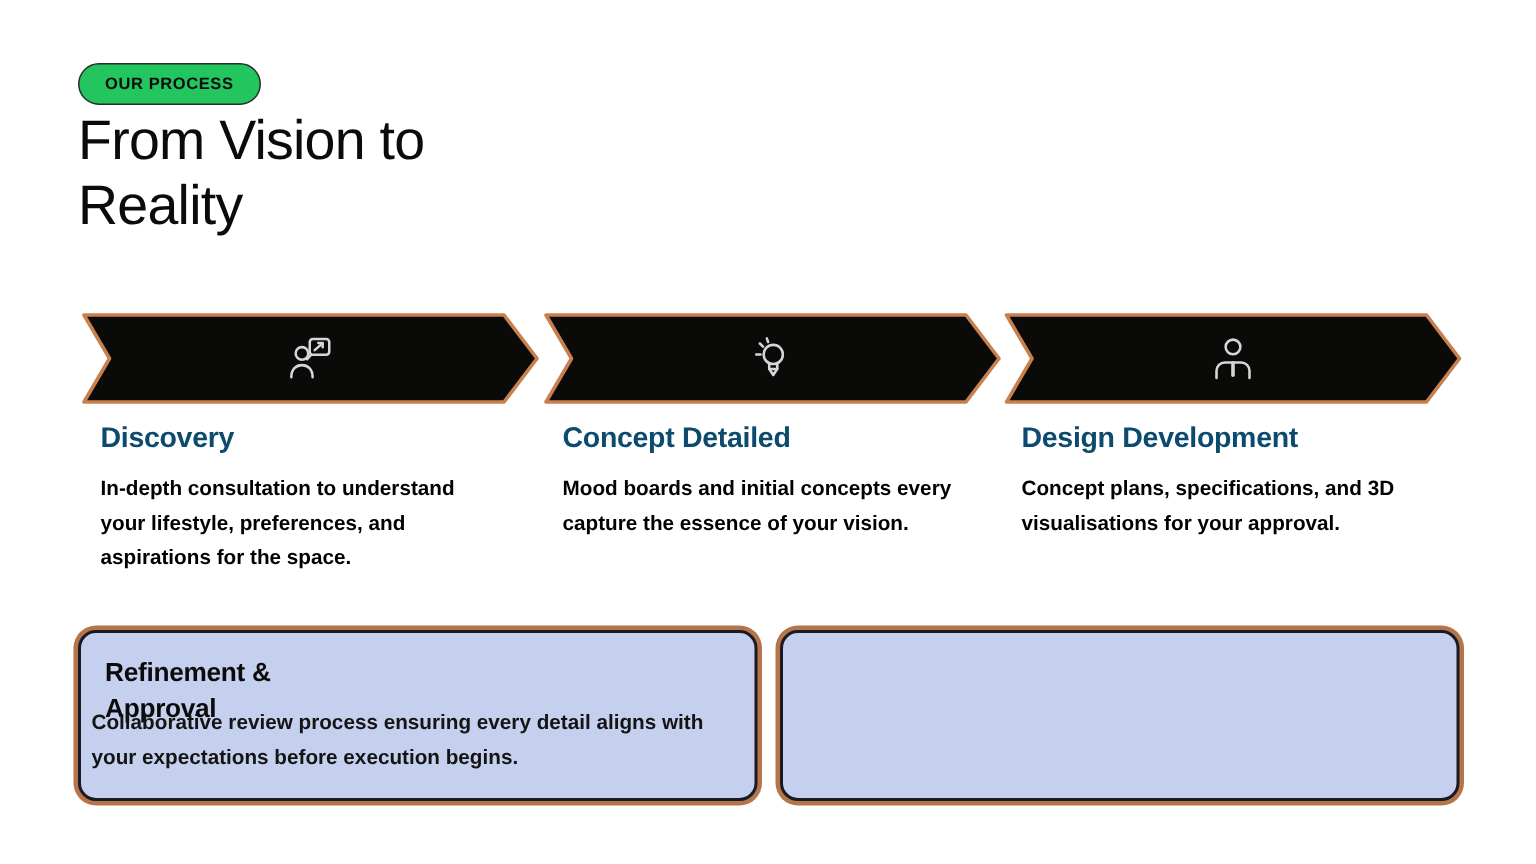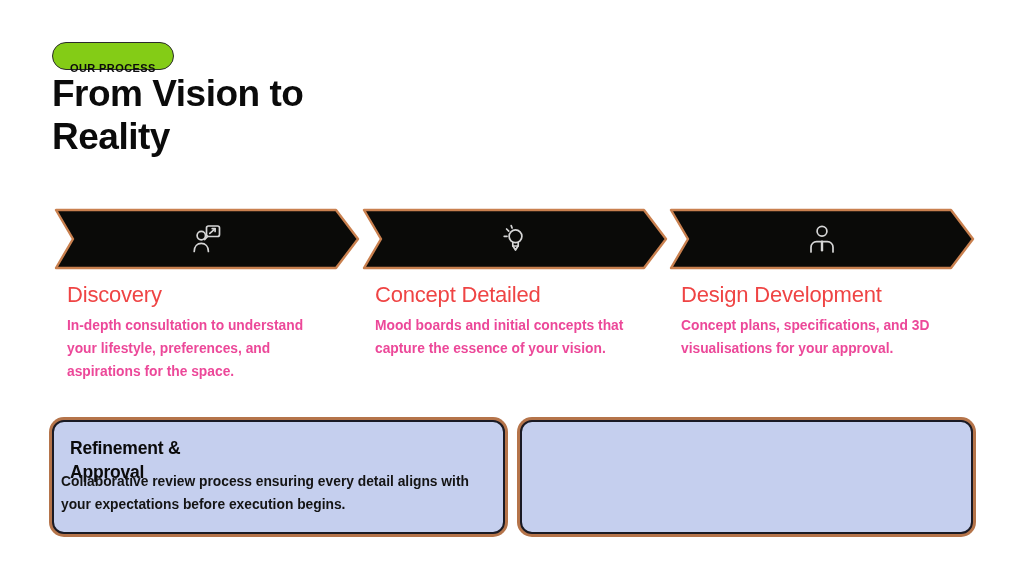--- a/index.html
+++ b/index.html
@@ -11,39 +11,39 @@
     height: 576px;
     background: #ffffff;
     overflow: hidden;
   }
 
   
   .badge {
     position: absolute;
     left: 52px; top: 42px;
     height: 28px;
-    padding: 12px 17px;
+    padding: 0 17px;
     line-height: 26px;
-    background: #84cc16;
+    background: #22c55e;
     border: 1.6px solid #2b2b2b;
     border-radius: 15px;
     font-size: 11px;
     font-weight: bold;
     letter-spacing: 0.4px;
     color: #0c0c0c;
   }
 
   
   .hero-title {
     position: absolute;
     left: 52px; top: 72px;
     width: 420px;
     font-size: 37px;
     line-height: 43px;
-    font-weight: bold;
+    font-weight: normal;
     letter-spacing: -0.5px;
     white-space: pre-line;
     color: #0b0b0b;
   }
   .hero-subtitle {
     position: absolute;
     left: 52px; top: 144px;
     font-size: 13.8px;
     font-weight: bold;
     white-space: nowrap;
@@ -68,34 +68,34 @@
   .banner3 { left: 669px; }
 
   
   .step-col { position: absolute; width: 268px; }
   .step1 { left: 67px; }
   .step2 { left: 375px; }
   .step3 { left: 681px; }
   .step-title {
     position: absolute;
     top: 282px;
-    font-size: 22px;
-    font-weight: normal;
+    font-size: 19px;
+    font-weight: bold;
     letter-spacing: -0.2px;
-    color: #ef4444;
+    color: #0c4a6e;
     white-space: nowrap;
   }
   .step-desc {
     position: absolute;
     top: 314px;
     width: 268px;
     font-size: 13.8px;
     font-weight: bold;
     line-height: 23px;
-    color: #ec4899;
+    color: #000000;
   }
 
   
   .card {
     position: absolute;
     top: 420px;
     width: 453px;
     height: 114px;
     background: #c5cfee;
     border: 2px solid #1a1a24;
@@ -174,21 +174,21 @@
       <path d="M18,20.8 V29.2" stroke-width="2.4"></path>
     </svg>
   </div>
 
   <div class="step-col step1">
     <div class="step-title">Discovery</div>
     <div class="step-desc">In-depth consultation to understand your lifestyle, preferences, and aspirations for the space.</div>
   </div>
   <div class="step-col step2">
     <div class="step-title">Concept Detailed</div>
-    <div class="step-desc">Mood boards and initial concepts that capture the essence of your vision.</div>
+    <div class="step-desc">Mood boards and initial concepts every capture the essence of your vision.</div>
   </div>
   <div class="step-col step3">
     <div class="step-title">Design Development</div>
     <div class="step-desc">Concept plans, specifications, and 3D visualisations for your approval.</div>
   </div>
 
   <div class="card card1">
     <div class="card-title">Refinement &amp;
 Approval</div>
     <div class="card-desc">Collaborative review process ensuring every detail aligns with your expectations before execution begins.</div>

